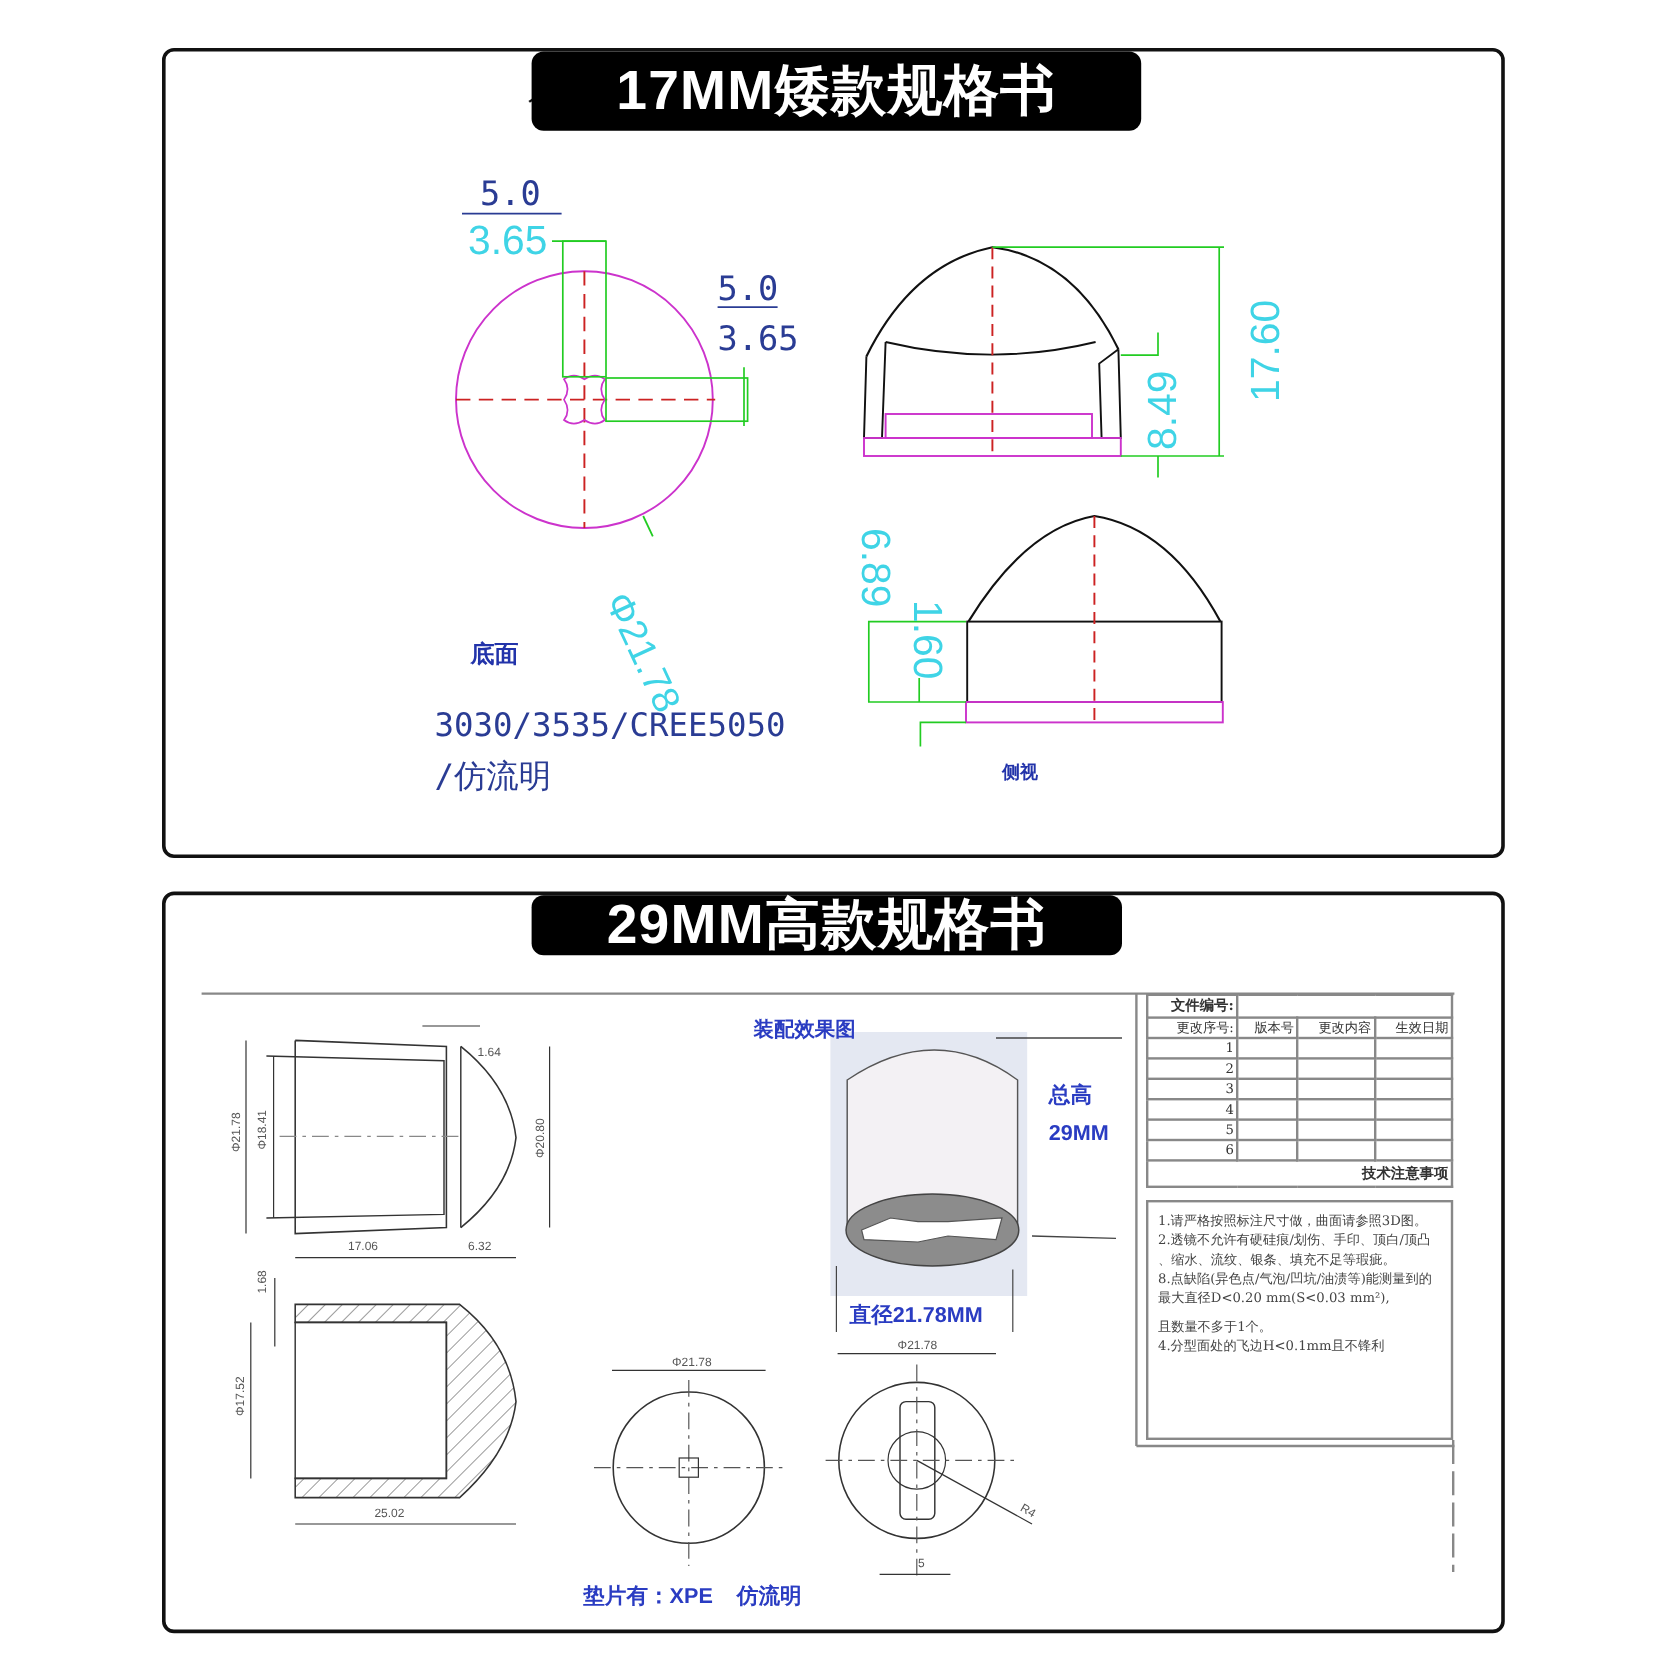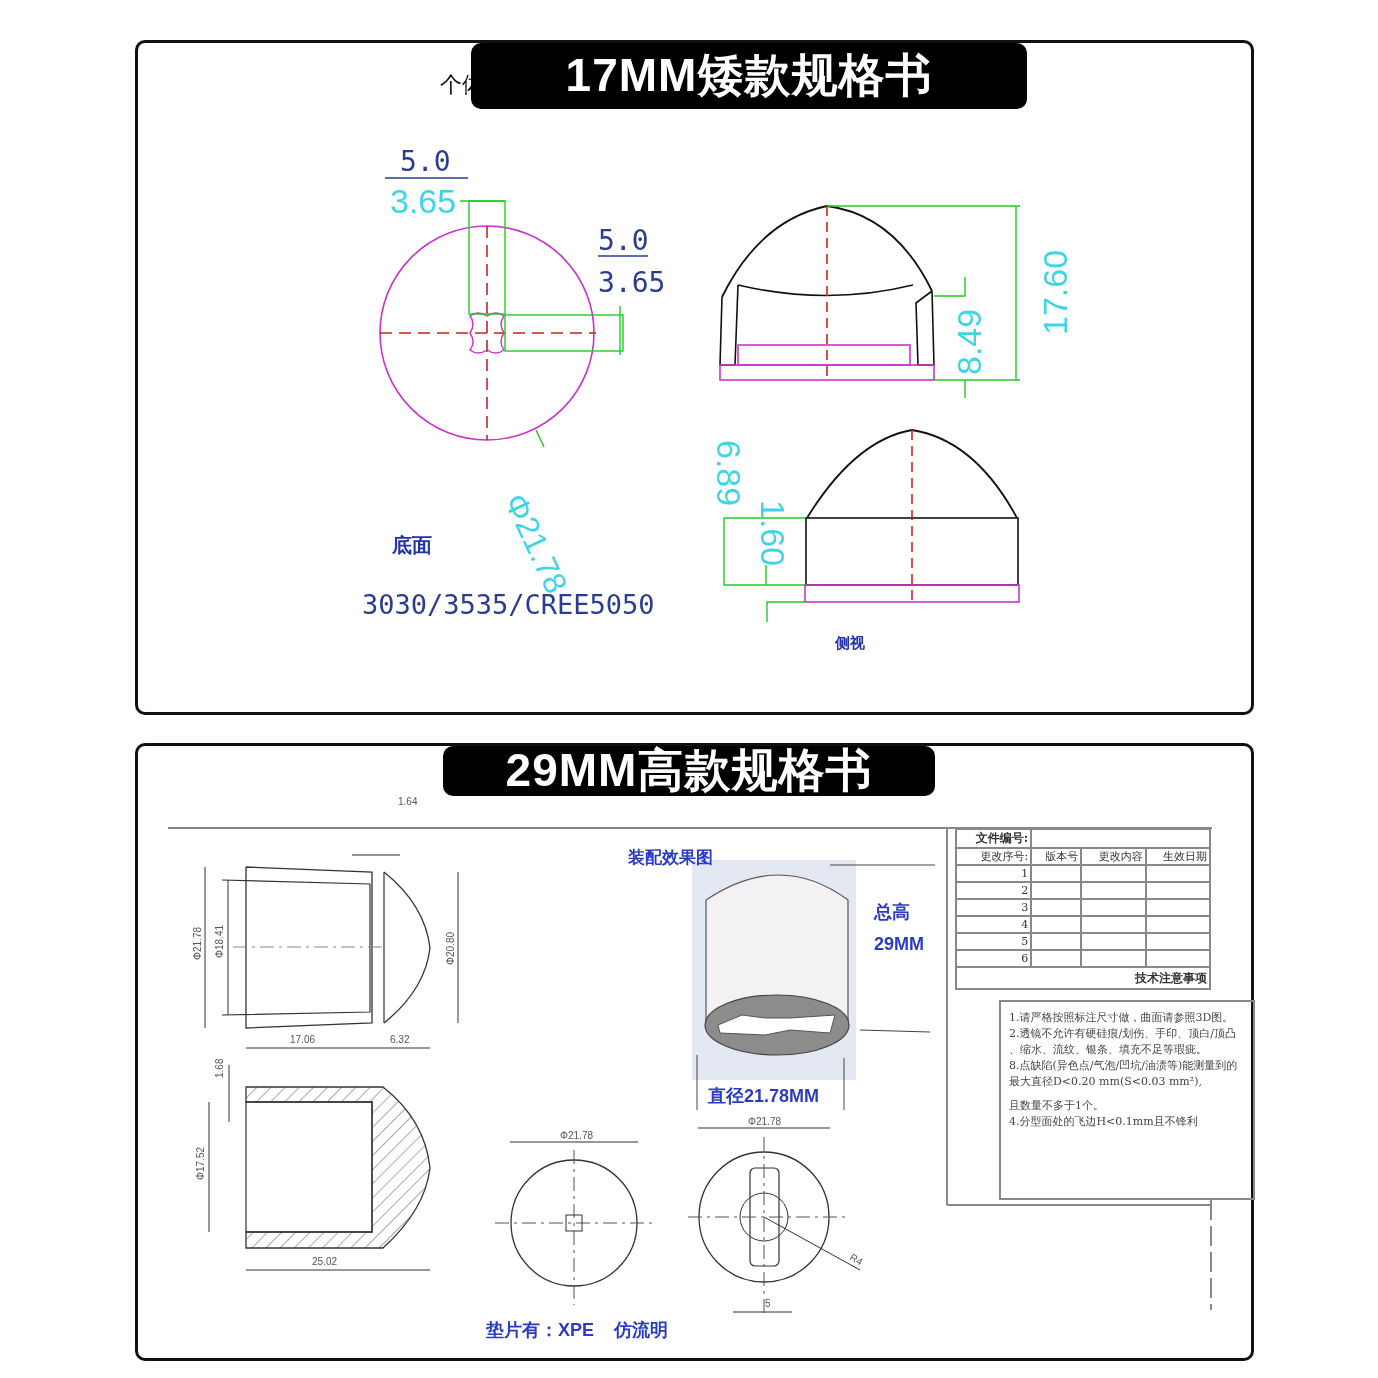--- a/index.html
+++ b/index.html
@@ -22,21 +22,21 @@
               font-family: "DejaVu Serif", serif; }
   table.rev td { border: 2px solid #888; height: 15px; padding: 0 2px; text-align: right; }
   .notes-box { position: absolute; border: 2px solid #888; box-sizing: border-box; padding: 8px 8px;
                font-family: "DejaVu Serif", serif; font-size: 11px; color: #444; line-height: 16px; }
 </style>
 </head>
 <body>
 
 <div class="panel" style="left:135px;top:40px;width:1119px;height:675px;"></div>
 <div class="ghost" style="left:440px;top:70px;">个体工商户</div>
-<div class="title-badge" style="left:443px;top:43px;width:556px;height:66px;margin-left:28px;">
+<div class="title-badge" style="left:443px;top:43px;width:508px;height:66px;">
   <span>17MM矮款规格书</span>
 </div>
 
 <svg width="1378" height="1378">
   <circle cx="487" cy="333" r="107" fill="none" stroke="#cc33cc" stroke-width="1.6"></circle>
   <line x1="380" y1="333" x2="596" y2="333" stroke="#cc2222" stroke-width="1.6" stroke-dasharray="12,7"></line>
   <line x1="487" y1="226" x2="487" y2="440" stroke="#cc2222" stroke-width="1.6" stroke-dasharray="12,7"></line>
 
   <path d="M470 316 q8 -6 17 0 q9 -6 17 0 q-6 8 0 17 q-6 9 0 17 q-8 6 -17 0 q-9 6 -17 0 q6 -8 0 -17 q6 -9 0 -17z" fill="none" stroke="#cc33cc" stroke-width="1.4"></path>
 
@@ -80,20 +80,21 @@
   <polyline points="805,518 724,518 724,585 805,585" fill="none" stroke="#22cc22" stroke-width="1.4"></polyline>
   <line x1="766" y1="565" x2="766" y2="585" stroke="#22cc22" stroke-width="1.4"></line>
   <polyline points="805,602 767,602 767,622" fill="none" stroke="#22cc22" stroke-width="1.4"></polyline>
 </svg>
 <div class="lbl dim-cyan" style="left:748px;top:440px;font-size:34px;transform:rotate(90deg);transform-origin:left top;">6.89</div>
 <div class="lbl dim-cyan" style="left:792px;top:500px;font-size:34px;transform:rotate(90deg);transform-origin:left top;">1.60</div>
 <div class="lbl caption" style="left:787px;top:634px;font-size:15px;margin-left:48px;">侧视</div>
 
 <div class="lbl note" style="left:362px;top:583px;">
   <div>3030/3535/CREE5050</div>
+  <div>/仿流明</div>
 </div>
 
 <div class="panel" style="left:135px;top:743px;width:1119px;height:618px;"></div>
 <div class="title-badge" style="left:443px;top:746px;width:492px;height:50px;">
   <span>29MM高款规格书</span>
 </div>
 
 <svg width="1378" height="1378">
   <line x1="168" y1="828" x2="1212" y2="828" stroke="#888" stroke-width="2"></line>
 
@@ -141,21 +142,21 @@
   <line x1="764" y1="1137" x2="764" y2="1315" stroke="#555" stroke-width="1" stroke-dasharray="14,5,3,5"></line>
   <line x1="764" y1="1217" x2="860" y2="1270" stroke="#333" stroke-width="1"></line>
   <line x1="698" y1="1128" x2="830" y2="1128" stroke="#333" stroke-width="1"></line>
   <line x1="733" y1="1312" x2="792" y2="1312" stroke="#333" stroke-width="1"></line>
 
   <line x1="947" y1="828" x2="947" y2="1205" stroke="#888" stroke-width="2"></line>
   <line x1="947" y1="1205" x2="1212" y2="1205" stroke="#888" stroke-width="2"></line>
   <line x1="1211" y1="1200" x2="1211" y2="1310" stroke="#888" stroke-width="2" stroke-dasharray="20,6"></line>
 </svg>
 
-<div class="lbl dim-gray" style="left:398px;top:796px;">1.64</div>
+<div class="lbl dim-gray" style="left:398px;top:872px;">1.64</div>
 <div class="lbl dim-gray" style="left:192px;top:960px;transform:rotate(-90deg);transform-origin:left top;">Φ21.78</div>
 <div class="lbl dim-gray" style="left:214px;top:958px;transform:rotate(-90deg);transform-origin:left top;">Φ18.41</div>
 <div class="lbl dim-gray" style="left:445px;top:965px;transform:rotate(-90deg);transform-origin:left top;">Φ20.80</div>
 <div class="lbl dim-gray" style="left:290px;top:1034px;">17.06</div>
 <div class="lbl dim-gray" style="left:390px;top:1034px;">6.32</div>
 
 <div class="lbl dim-gray" style="left:214px;top:1078px;transform:rotate(-90deg);transform-origin:left top;">1.68</div>
 <div class="lbl dim-gray" style="left:195px;top:1180px;transform:rotate(-90deg);transform-origin:left top;">Φ17.52</div>
 <div class="lbl dim-gray" style="left:312px;top:1256px;">25.02</div>
 
@@ -217,21 +218,21 @@
         <td>6</td>
         <td></td>
         <td></td>
         <td></td>
       </tr>
   <tr>
         <td colspan="4" style="font-weight:bold;font-size:12px;height:20px;">技术注意事项</td>
       </tr>
 </tbody>
   </table>
-<div class="notes-box" style="left:955px;top:1000px;width:256px;height:200px;margin-left:44px;">
+<div class="notes-box" style="left:955px;top:1000px;width:256px;height:200px;">
   <div>1.请严格按照标注尺寸做，曲面请参照3D图。</div>
   <div>2.透镜不允许有硬硅痕/划伤、手印、顶白/顶凸</div>
   <div>、缩水、流纹、银条、填充不足等瑕疵。</div>
   <div>8.点缺陷(异色点/气泡/凹坑/油渍等)能测量到的</div>
   <div>最大直径D&lt;0.20 mm(S&lt;0.03 mm²),</div>
   <div style="height:8px;"></div>
   <div>且数量不多于1个。</div>
   <div>4.分型面处的飞边H&lt;0.1mm且不锋利</div>
 </div>
 

